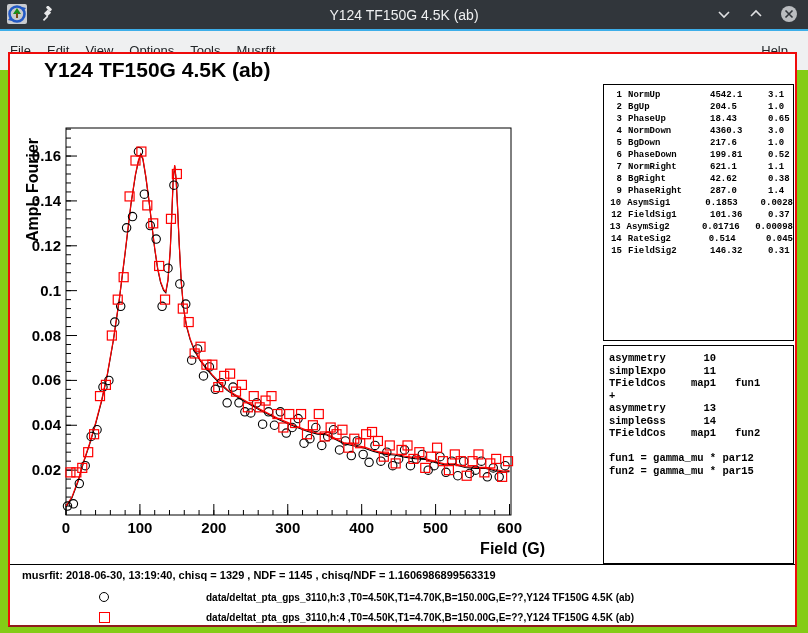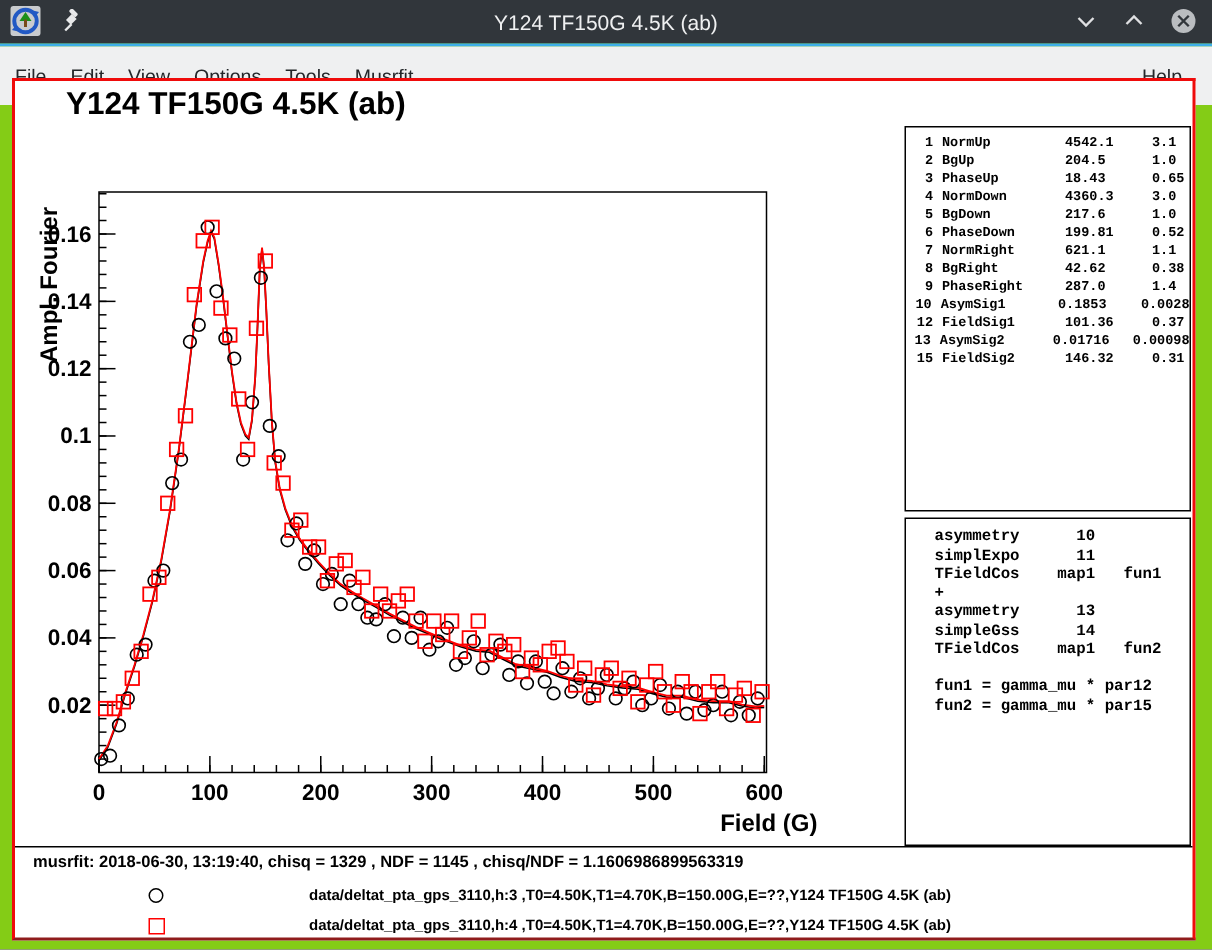--- a/index.html
+++ b/index.html
@@ -35,21 +35,21 @@
   .param-box{position:absolute;left:593px;top:30px;width:191px;height:257px;border:1px solid #000;
              font-family:"Liberation Mono", monospace;font-weight:bold;font-size:9px;
              padding-top:4px;box-sizing:border-box;}
   .param-row{display:flex;height:12px;line-height:12px;white-space:pre;}
   .param-row .n{width:18px;text-align:right;margin-right:6px;}
   .param-row .nm{width:82px;}
   .param-row .val{width:58px;}
   .param-row .err{flex:1;}
   .theory-box{position:absolute;left:593px;top:291px;width:191px;height:219px;border:1px solid #000;
               box-sizing:border-box;}
-  .theory-box pre{margin:6px 0 0 19px;font-family:"Liberation Mono", monospace;font-weight:bold;
+  .theory-box pre{margin:6px 0 0 5px;font-family:"Liberation Mono", monospace;font-weight:bold;
                   font-size:10.5px;line-height:12.5px;}
 
   
   .status-line{position:absolute;left:12px;top:515px;font-size:11px;font-weight:bold;color:#000;
                white-space:nowrap;}
   .legend-row{position:absolute;left:0;width:632px;height:16px;}
   .legend-row .lg-marker{position:absolute;left:89px;top:2px;}
   .legend-row .lg-label{position:absolute;left:196px;top:2px;font-size:10px;font-weight:bold;
                         white-space:nowrap;}
   .lg-circle{width:8px;height:8px;border:1.2px solid #000;border-radius:50%;}
@@ -385,20 +385,21 @@
         <div class="param-row"><span class="n">3</span><span class="nm">PhaseUp</span><span class="val">18.43</span><span class="err">0.65</span></div>
         <div class="param-row"><span class="n">4</span><span class="nm">NormDown</span><span class="val">4360.3</span><span class="err">3.0</span></div>
         <div class="param-row"><span class="n">5</span><span class="nm">BgDown</span><span class="val">217.6</span><span class="err">1.0</span></div>
         <div class="param-row"><span class="n">6</span><span class="nm">PhaseDown</span><span class="val">199.81</span><span class="err">0.52</span></div>
         <div class="param-row"><span class="n">7</span><span class="nm">NormRight</span><span class="val">621.1</span><span class="err">1.1</span></div>
         <div class="param-row"><span class="n">8</span><span class="nm">BgRight</span><span class="val">42.62</span><span class="err">0.38</span></div>
         <div class="param-row"><span class="n">9</span><span class="nm">PhaseRight</span><span class="val">287.0</span><span class="err">1.4</span></div>
         <div class="param-row"><span class="n">10</span><span class="nm">AsymSig1</span><span class="val">0.1853</span><span class="err">0.0028</span></div>
         <div class="param-row"><span class="n">12</span><span class="nm">FieldSig1</span><span class="val">101.36</span><span class="err">0.37</span></div>
         <div class="param-row"><span class="n">13</span><span class="nm">AsymSig2</span><span class="val">0.01716</span><span class="err">0.00098</span></div>
+        <div class="param-row"><span class="n">14</span><span class="nm">RateSig2</span><span class="val">0.514</span><span class="err">0.045</span></div>
         <div class="param-row"><span class="n">15</span><span class="nm">FieldSig2</span><span class="val">146.32</span><span class="err">0.31</span></div>
       </div>
 
     <div class="theory-box">
       <pre id="theory-pre">asymmetry      10
 simplExpo      11
 TFieldCos    map1   fun1
 +
 asymmetry      13
 simpleGss      14

